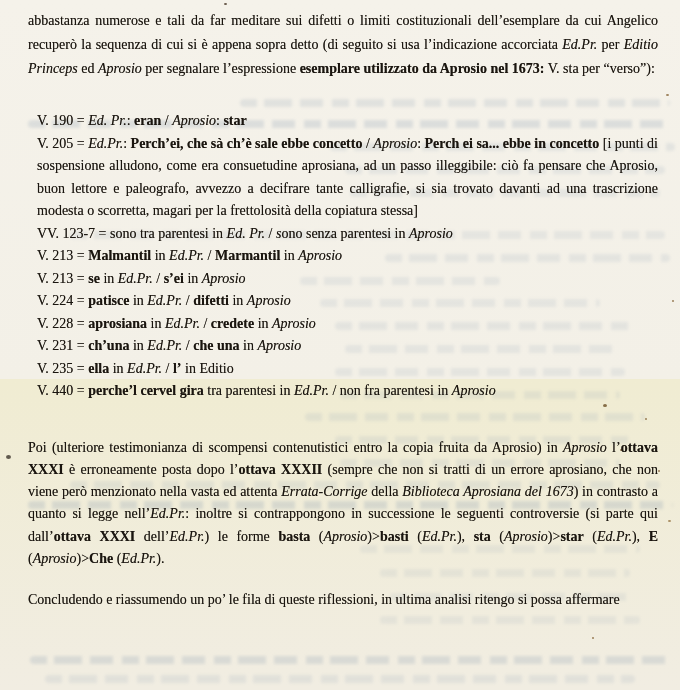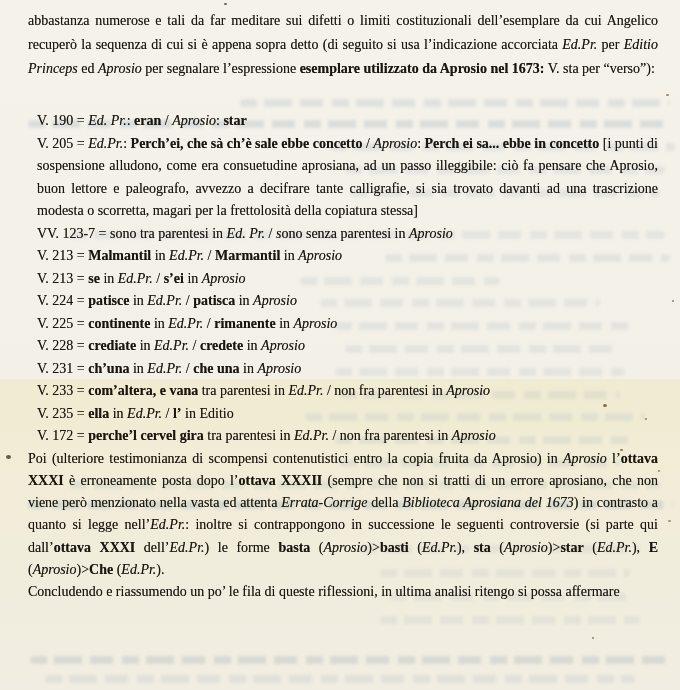--- a/index.html
+++ b/index.html
@@ -26,22 +26,22 @@
   .speck{position:absolute;border-radius:50%;z-index:2;opacity:.8;}
   .content{
     position:absolute;inset:0;z-index:3;
     padding:9px 22px 0 28px;
     font-size:14px;color:#1a150f;
     text-shadow:0 0 .5px rgba(26,21,15,.55);
   }
   .block{margin:0;text-align:justify;}
   .intro{line-height:24px;margin-bottom:29px;}
   .vline{line-height:22.5px;padding-left:9px;}
-  .poi{line-height:22.3px;}
-  .concl{line-height:22px;}
+  .poi{margin-top:34px;line-height:22.3px;}
+  .concl{margin-top:19px;line-height:22px;}
   .seg-b{font-weight:bold;}
   .seg-i{font-style:italic;}
 </style>
 </head>
 <body>
 
 <div class="page">
   <div id="bleed" class="bleed-layer">
       <div class="bleed-line" style="top: 99px; left: 240px; width: 430px; opacity: 0.16; color: rgb(125, 146, 170);"></div>
       <div class="bleed-line" style="top: 120px; left: 28px; width: 640px; opacity: 0.2; color: rgb(125, 146, 170);"></div>
@@ -80,23 +80,21 @@
       <div class="speck" style="top: 637px; left: 592px; width: 2px; height: 1.6px; background: rgb(138, 106, 63);"></div>
       <div class="speck" style="top: 300px; left: 672px; width: 2px; height: 1.6px; background: rgb(138, 106, 63);"></div>
     </div>
   <main id="doc" class="content">
       <p class="block intro"><span class="">abbastanza numerose e tali da far meditare sui difetti o limiti costituzionali dell’esemplare da cui Angelico recuperò la sequenza di cui si è appena sopra detto  (di seguito si usa l’indicazione accorciata </span><span class="seg-i">Ed.Pr.</span><span class=""> per </span><span class="seg-i">Editio Princeps</span><span class=""> ed </span><span class="seg-i">Aprosio</span><span class=""> per segnalare l’espressione </span><span class="seg-b ">esemplare utilizzato da Aprosio nel 1673:</span><span class=""> V. sta per “verso”):</span></p>
       <p class="block vline"><span class="">V. 190 = </span><span class="seg-i">Ed. Pr.</span><span class="">: </span><span class="seg-b ">eran</span><span class=""> / </span><span class="seg-i">Aprosio</span><span class="">: </span><span class="seg-b ">star</span></p>
       <p class="block vline"><span class="">V. 205 = </span><span class="seg-i">Ed.Pr.</span><span class="">: </span><span class="seg-b ">Perch’ei, che sà ch’è sale ebbe concetto</span><span class=""> / </span><span class="seg-i">Aprosio</span><span class="">: </span><span class="seg-b ">Perch ei sa... ebbe in concetto</span><span class=""> [i punti di sospensione alludono, come era consuetudine aprosiana, ad un passo illeggibile: ciò fa pensare che Aprosio, buon lettore e paleografo, avvezzo a decifrare tante calligrafie, si sia trovato davanti ad una trascrizione modesta o scorretta, magari per la frettolosità della copiatura stessa]</span></p>
       <p class="block vline"><span class="">VV. 123-7 = sono tra parentesi in </span><span class="seg-i">Ed. Pr.</span><span class=""> / </span><span class="seg-i">s</span><span class="">ono senza parentesi in </span><span class="seg-i">Aprosio</span></p>
       <p class="block vline"><span class="">V. 213 = </span><span class="seg-b ">Malmantil</span><span class=""> in </span><span class="seg-i">Ed.Pr.</span><span class=""> / </span><span class="seg-b ">Marmantil</span><span class=""> in </span><span class="seg-i">Aprosio</span></p>
       <p class="block vline"><span class="">V. 213 = </span><span class="seg-b ">se</span><span class=""> in </span><span class="seg-i">Ed.Pr.</span><span class=""> / </span><span class="seg-b ">s’ei</span><span class=""> in </span><span class="seg-i">Aprosio</span></p>
-      <p class="block vline"><span class="">V. 224 = </span><span class="seg-b ">patisce</span><span class=""> in </span><span class="seg-i">Ed.Pr.</span><span class=""> / </span><span class="seg-b ">patisca</span><span class=""> in </span><span class="seg-i">Aprosio</span></p>
-      <p class="block vline"><span class="">V. 225 = </span><span class="seg-b ">continente</span><span class=""> in  </span><span class="seg-i">Ed.Pr.</span><span class=""> / </span><span class="seg-b ">rimanente</span><span class=""> in </span><span class="seg-i">Aprosio</span></p>
-      <p class="block vline"><span class="">V. 228 = </span><span class="seg-b ">crediate</span><span class=""> in  </span><span class="seg-i">Ed.Pr.</span><span class=""> / </span><span class="seg-b ">credete</span><span class=""> in </span><span class="seg-i">Aprosio</span></p>
+      <p class="block vline"><span class="">V. 224 = </span><span class="seg-b ">patisce</span><span class=""> in </span><span class="seg-i">Ed.Pr.</span><span class=""> / </span><span class="seg-b ">difetti</span><span class=""> in </span><span class="seg-i">Aprosio</span></p>
+      <p class="block vline"><span class="">V. 228 = </span><span class="seg-b ">aprosiana</span><span class=""> in  </span><span class="seg-i">Ed.Pr.</span><span class=""> / </span><span class="seg-b ">credete</span><span class=""> in </span><span class="seg-i">Aprosio</span></p>
       <p class="block vline"><span class="">V. 231 = </span><span class="seg-b ">ch’una</span><span class=""> in  </span><span class="seg-i">Ed.Pr.</span><span class=""> / </span><span class="seg-b ">che una</span><span class=""> in </span><span class="seg-i">Aprosio</span></p>
-      <p class="block vline"><span class="">V. 233 = </span><span class="seg-b ">com’altera, e vana</span><span class=""> tra parentesi in  </span><span class="seg-i">Ed.Pr.</span><span class=""> / non fra parentesi in </span><span class="seg-i">Aprosio</span></p>
       <p class="block vline"><span class="">V. 235 = </span><span class="seg-b ">ella</span><span class=""> in </span><span class="seg-i">Ed.Pr.</span><span class=""> / </span><span class="seg-b ">l’</span><span class=""> in Editio</span></p>
-      <p class="block vline"><span class="">V. 172 = </span><span class="seg-b ">perche’l cervel gira</span><span class=""> tra parentesi in  </span><span class="seg-i">Ed.Pr.</span><span class=""> /  non fra parentesi in </span><span class="seg-i">Aprosio</span></p>
+      <p class="block vline"><span class="">V. 440 = </span><span class="seg-b ">perche’l cervel gira</span><span class=""> tra parentesi in  </span><span class="seg-i">Ed.Pr.</span><span class=""> /  non fra parentesi in </span><span class="seg-i">Aprosio</span></p>
       <p class="block poi"><span class="">Poi (ulteriore testimonianza di scompensi contenutistici entro la copia fruita da Aprosio) in </span><span class="seg-i">Aprosio</span><span class=""> l’</span><span class="seg-b ">ottava XXXI</span><span class=""> è erroneamente posta dopo l’</span><span class="seg-b ">ottava XXXII</span><span class=""> (sempre che non si tratti di un errore aprosiano, che non viene però menzionato nella vasta ed attenta </span><span class="seg-i">Errata-Corrige</span><span class=""> della </span><span class="seg-i">Biblioteca Aprosiana del 1673</span><span class="">) in contrasto a quanto si legge nell’</span><span class="seg-i">Ed.Pr.</span><span class="">: inoltre si contrappongono in successione le seguenti controversie (si parte qui dall’</span><span class="seg-b ">ottava XXXI</span><span class=""> dell’</span><span class="seg-i">Ed.Pr.</span><span class="">) le forme  </span><span class="seg-b ">basta</span><span class=""> (</span><span class="seg-i">Aprosio</span><span class="">)&gt;</span><span class="seg-b ">basti</span><span class=""> (</span><span class="seg-i">Ed.Pr.</span><span class="">),  </span><span class="seg-b ">sta</span><span class=""> (</span><span class="seg-i">Aprosio</span><span class="">)&gt;</span><span class="seg-b ">star</span><span class=""> (</span><span class="seg-i">Ed.Pr.</span><span class="">),  </span><span class="seg-b ">E</span><span class=""> (</span><span class="seg-i">Aprosio</span><span class="">)&gt;</span><span class="seg-b ">Che</span><span class=""> (</span><span class="seg-i">Ed.Pr.</span><span class="">).</span></p>
       <p class="block concl"><span class="">Concludendo e riassumendo un po’ le fila di queste riflessioni, in ultima analisi ritengo si possa affermare</span></p>
     </main>
 </div>
 
 </body></html>

